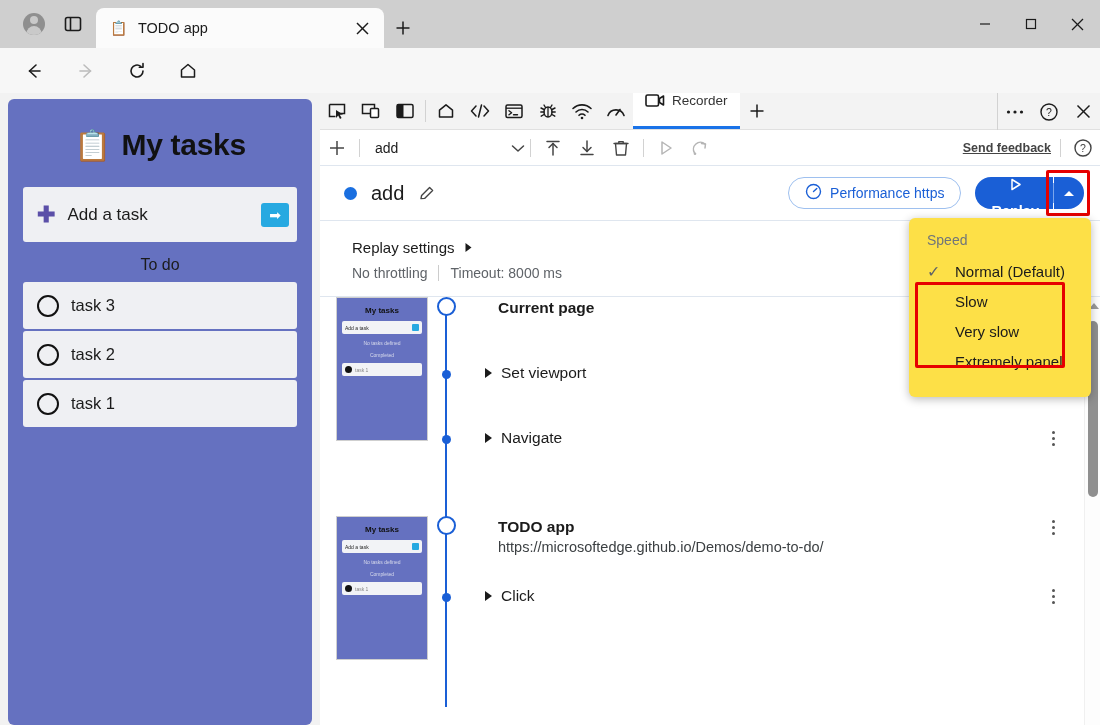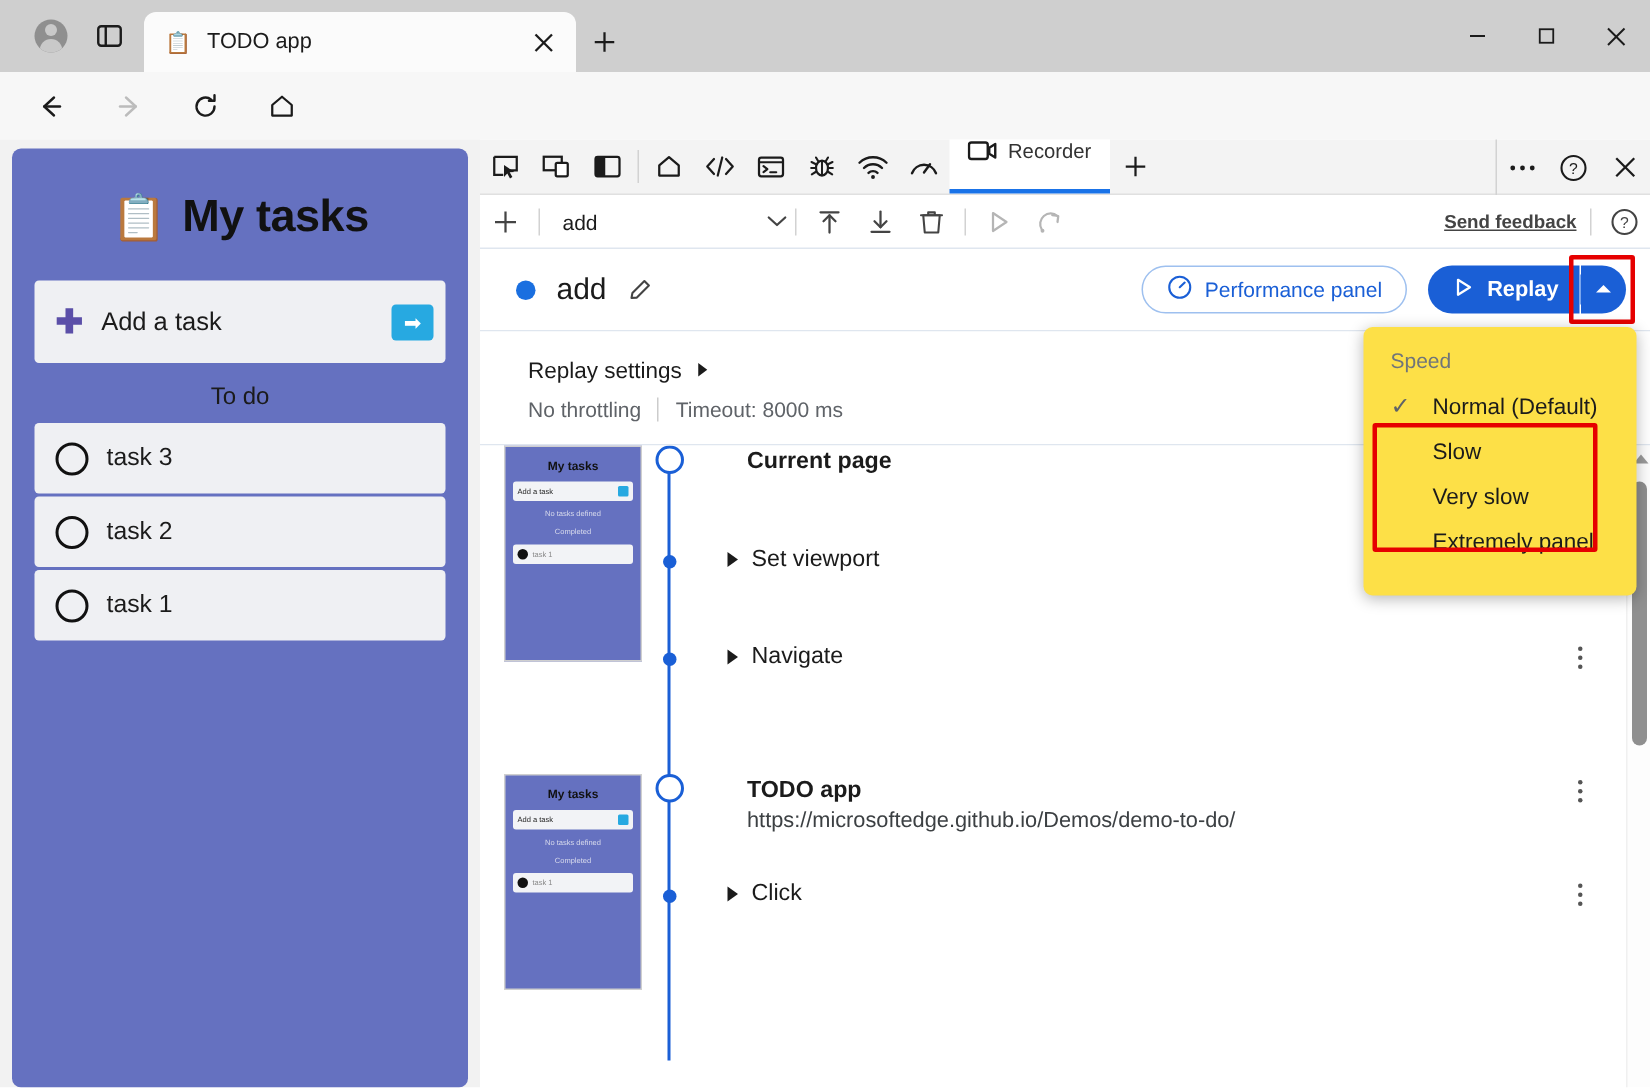--- a/index.html
+++ b/index.html
@@ -169,21 +169,21 @@
   .rec-edit{ margin-left:12px; width:22px;height:22px;display:flex;align-items:center;justify-content:center; }
   .perf-btn{
     margin-left:auto; height:32px; border:1px solid #9ec0ef; border-radius:16px;
     display:flex;align-items:center;gap:8px; padding:0 16px;
     font-size:14px; color:#1a5fd6; background:#fff;
   }
   .replay-grp{ display:flex; align-items:center; margin-left:14px; position:relative; }
   .replay-btn{
     height:32px; background:#1a5fd6; border-radius:16px 0 0 16px;
     display:flex;align-items:center;gap:8px; padding:0 14px 0 16px;
-    font-size:14.5px; color:#fff; font-weight:600;
+    font-size:14.5px; color:#fff; font-weight:600;flex-direction:column;
   }
   .replay-split{ width:1px;height:20px;background:#7ba6ec; }
   .replay-drop{
     width:30px;height:32px;background:#1a5fd6;border-radius:0 16px 16px 0;
     display:flex;align-items:center;justify-content:center;
   }
   .redbox{
     position:absolute; border:3px solid #e60000; border-radius:2px;
     pointer-events:none;
   }
@@ -580,21 +580,21 @@
         </svg>
       </span>
 
       <div class="perf-btn">
         <span>
           <svg width="17" height="17" viewBox="0 0 17 17">
             <circle cx="8.5" cy="8.5" r="7" fill="none" stroke="#1a5fd6" stroke-width="1.4"></circle>
             <line x1="8.5" y1="8.5" x2="11.8" y2="5.4" stroke="#1a5fd6" stroke-width="1.4" stroke-linecap="round"></line>
           </svg>
         </span>
-        <span>Performance panel</span>
+        <span>Performance https</span>
       </div>
 
       <div class="replay-grp">
         <div class="replay-btn">
           <span>
             <svg width="15" height="15" viewBox="0 0 15 15">
               <path d="M4 2.5 L12 7.5 L4 12.5 Z" fill="none" stroke="#ffffff" stroke-width="1.5" stroke-linejoin="round"></path>
             </svg>
           </span>
           <span>Replay</span>

